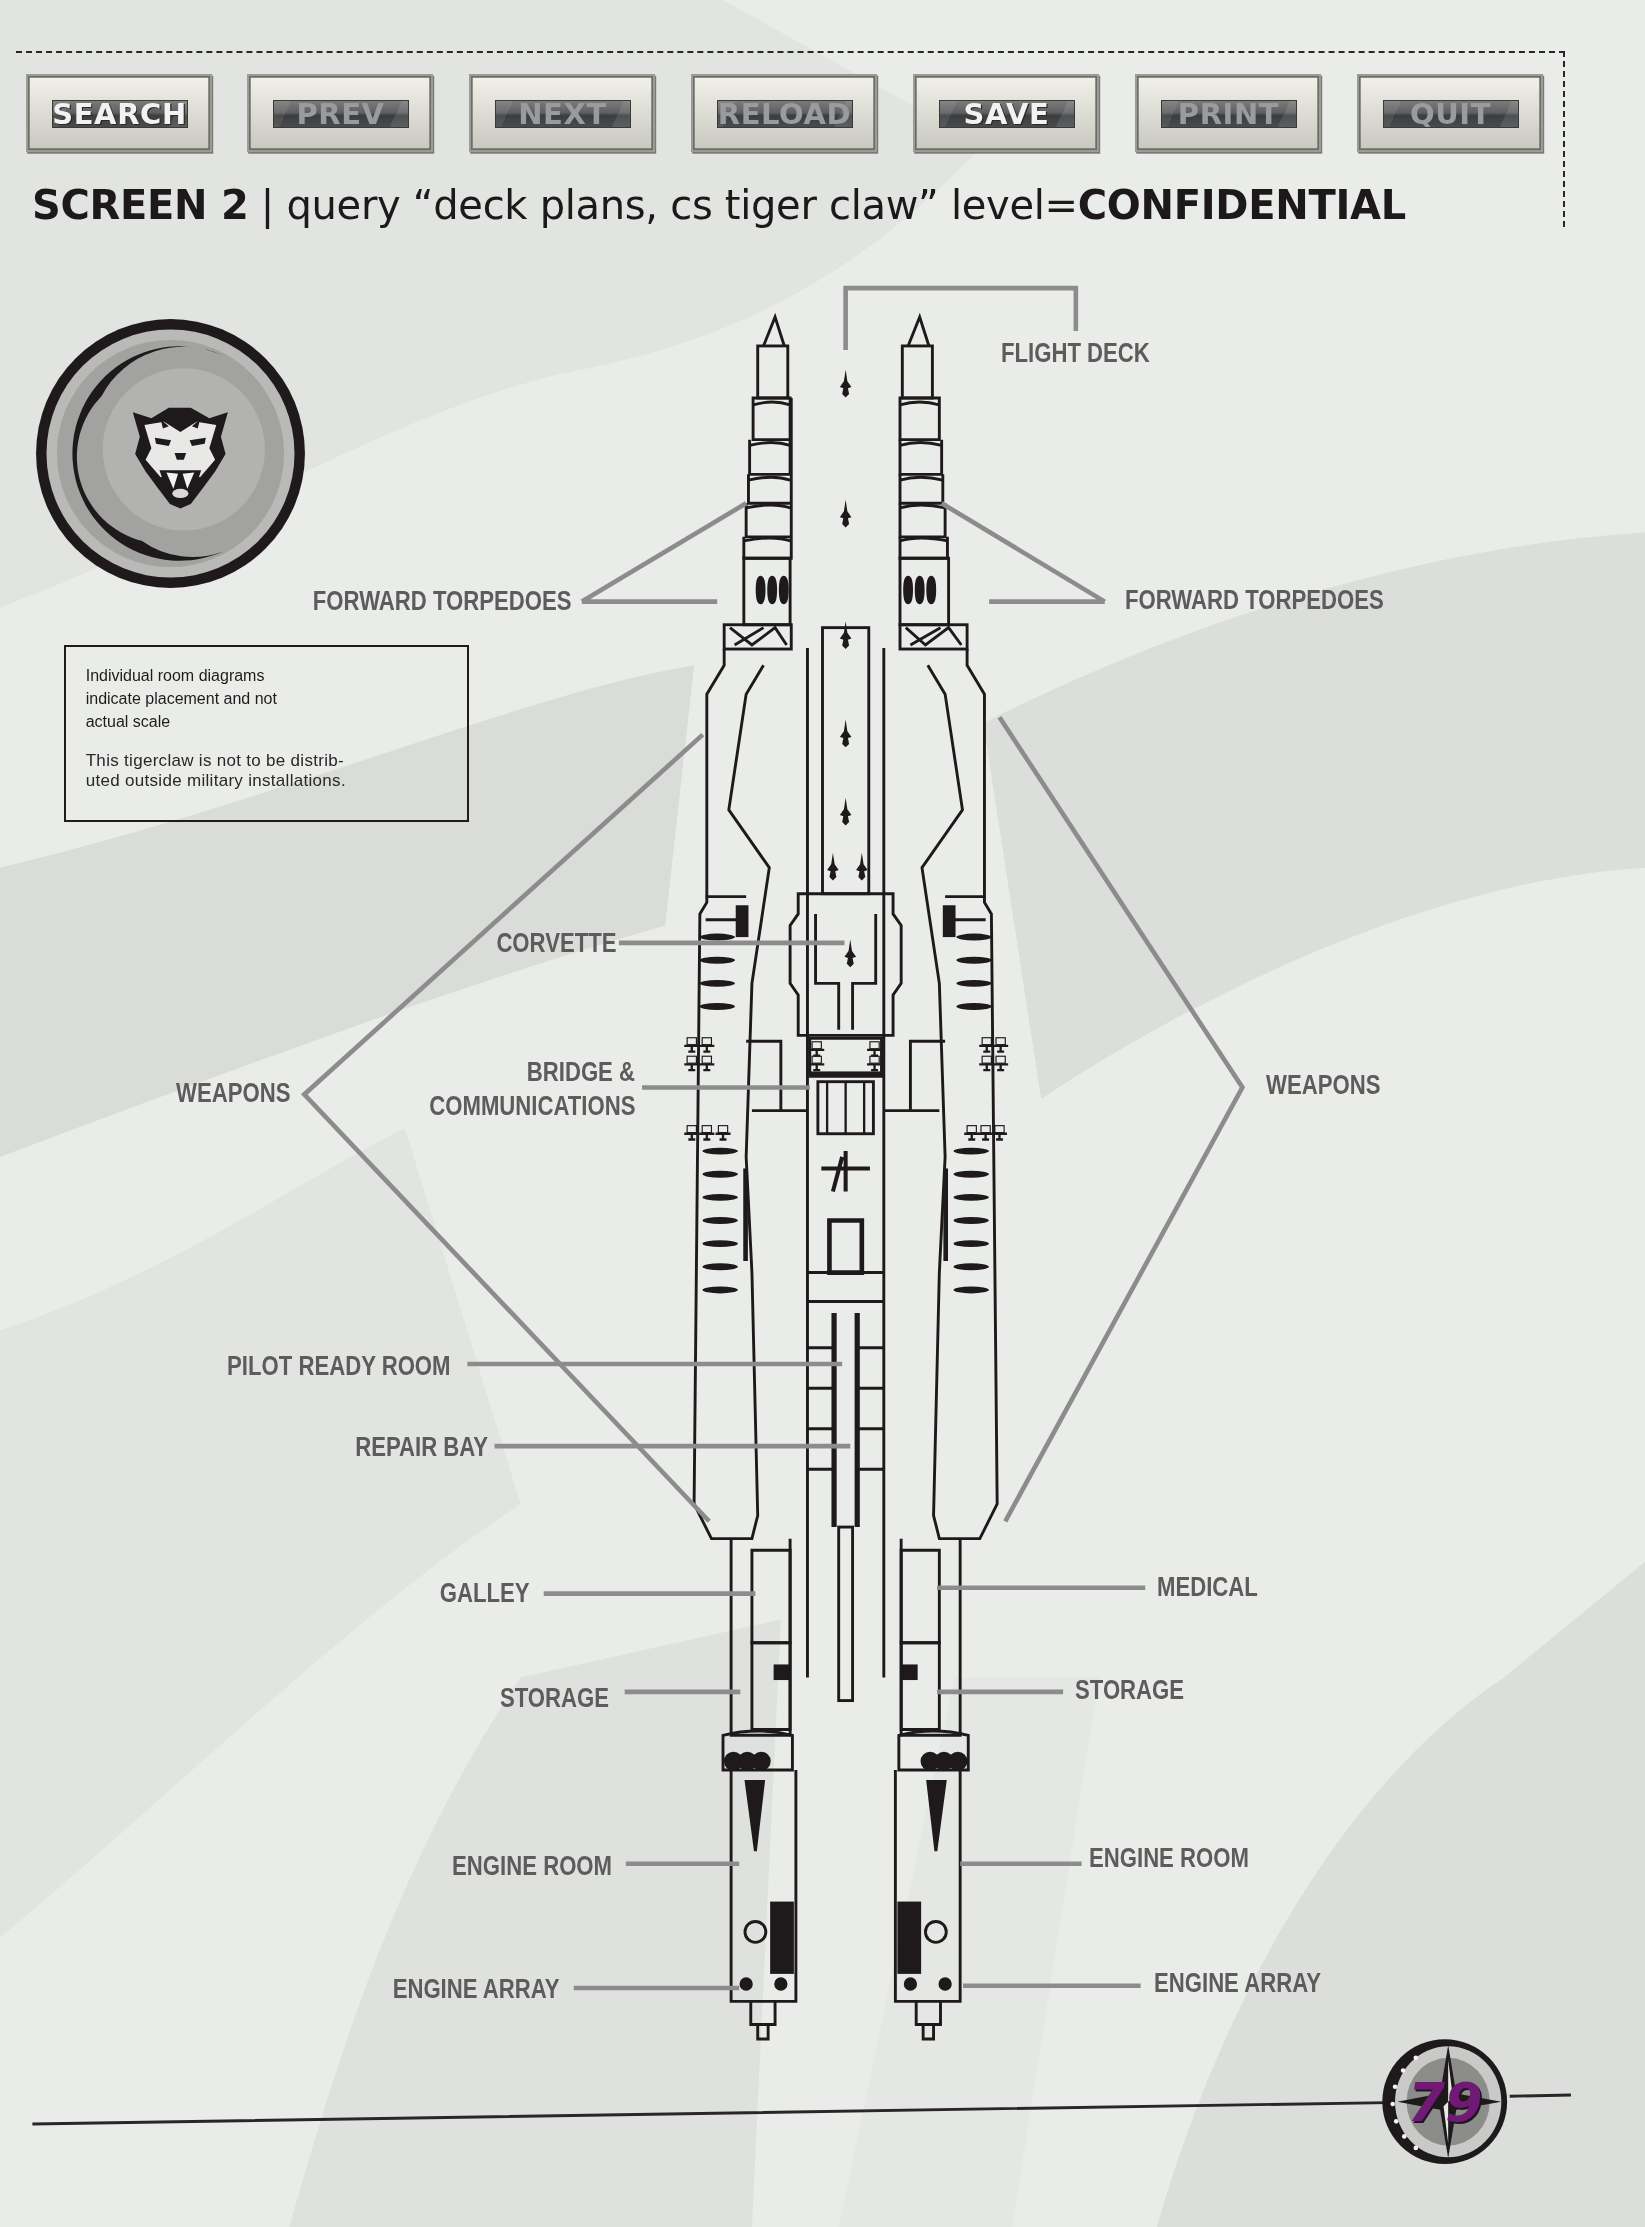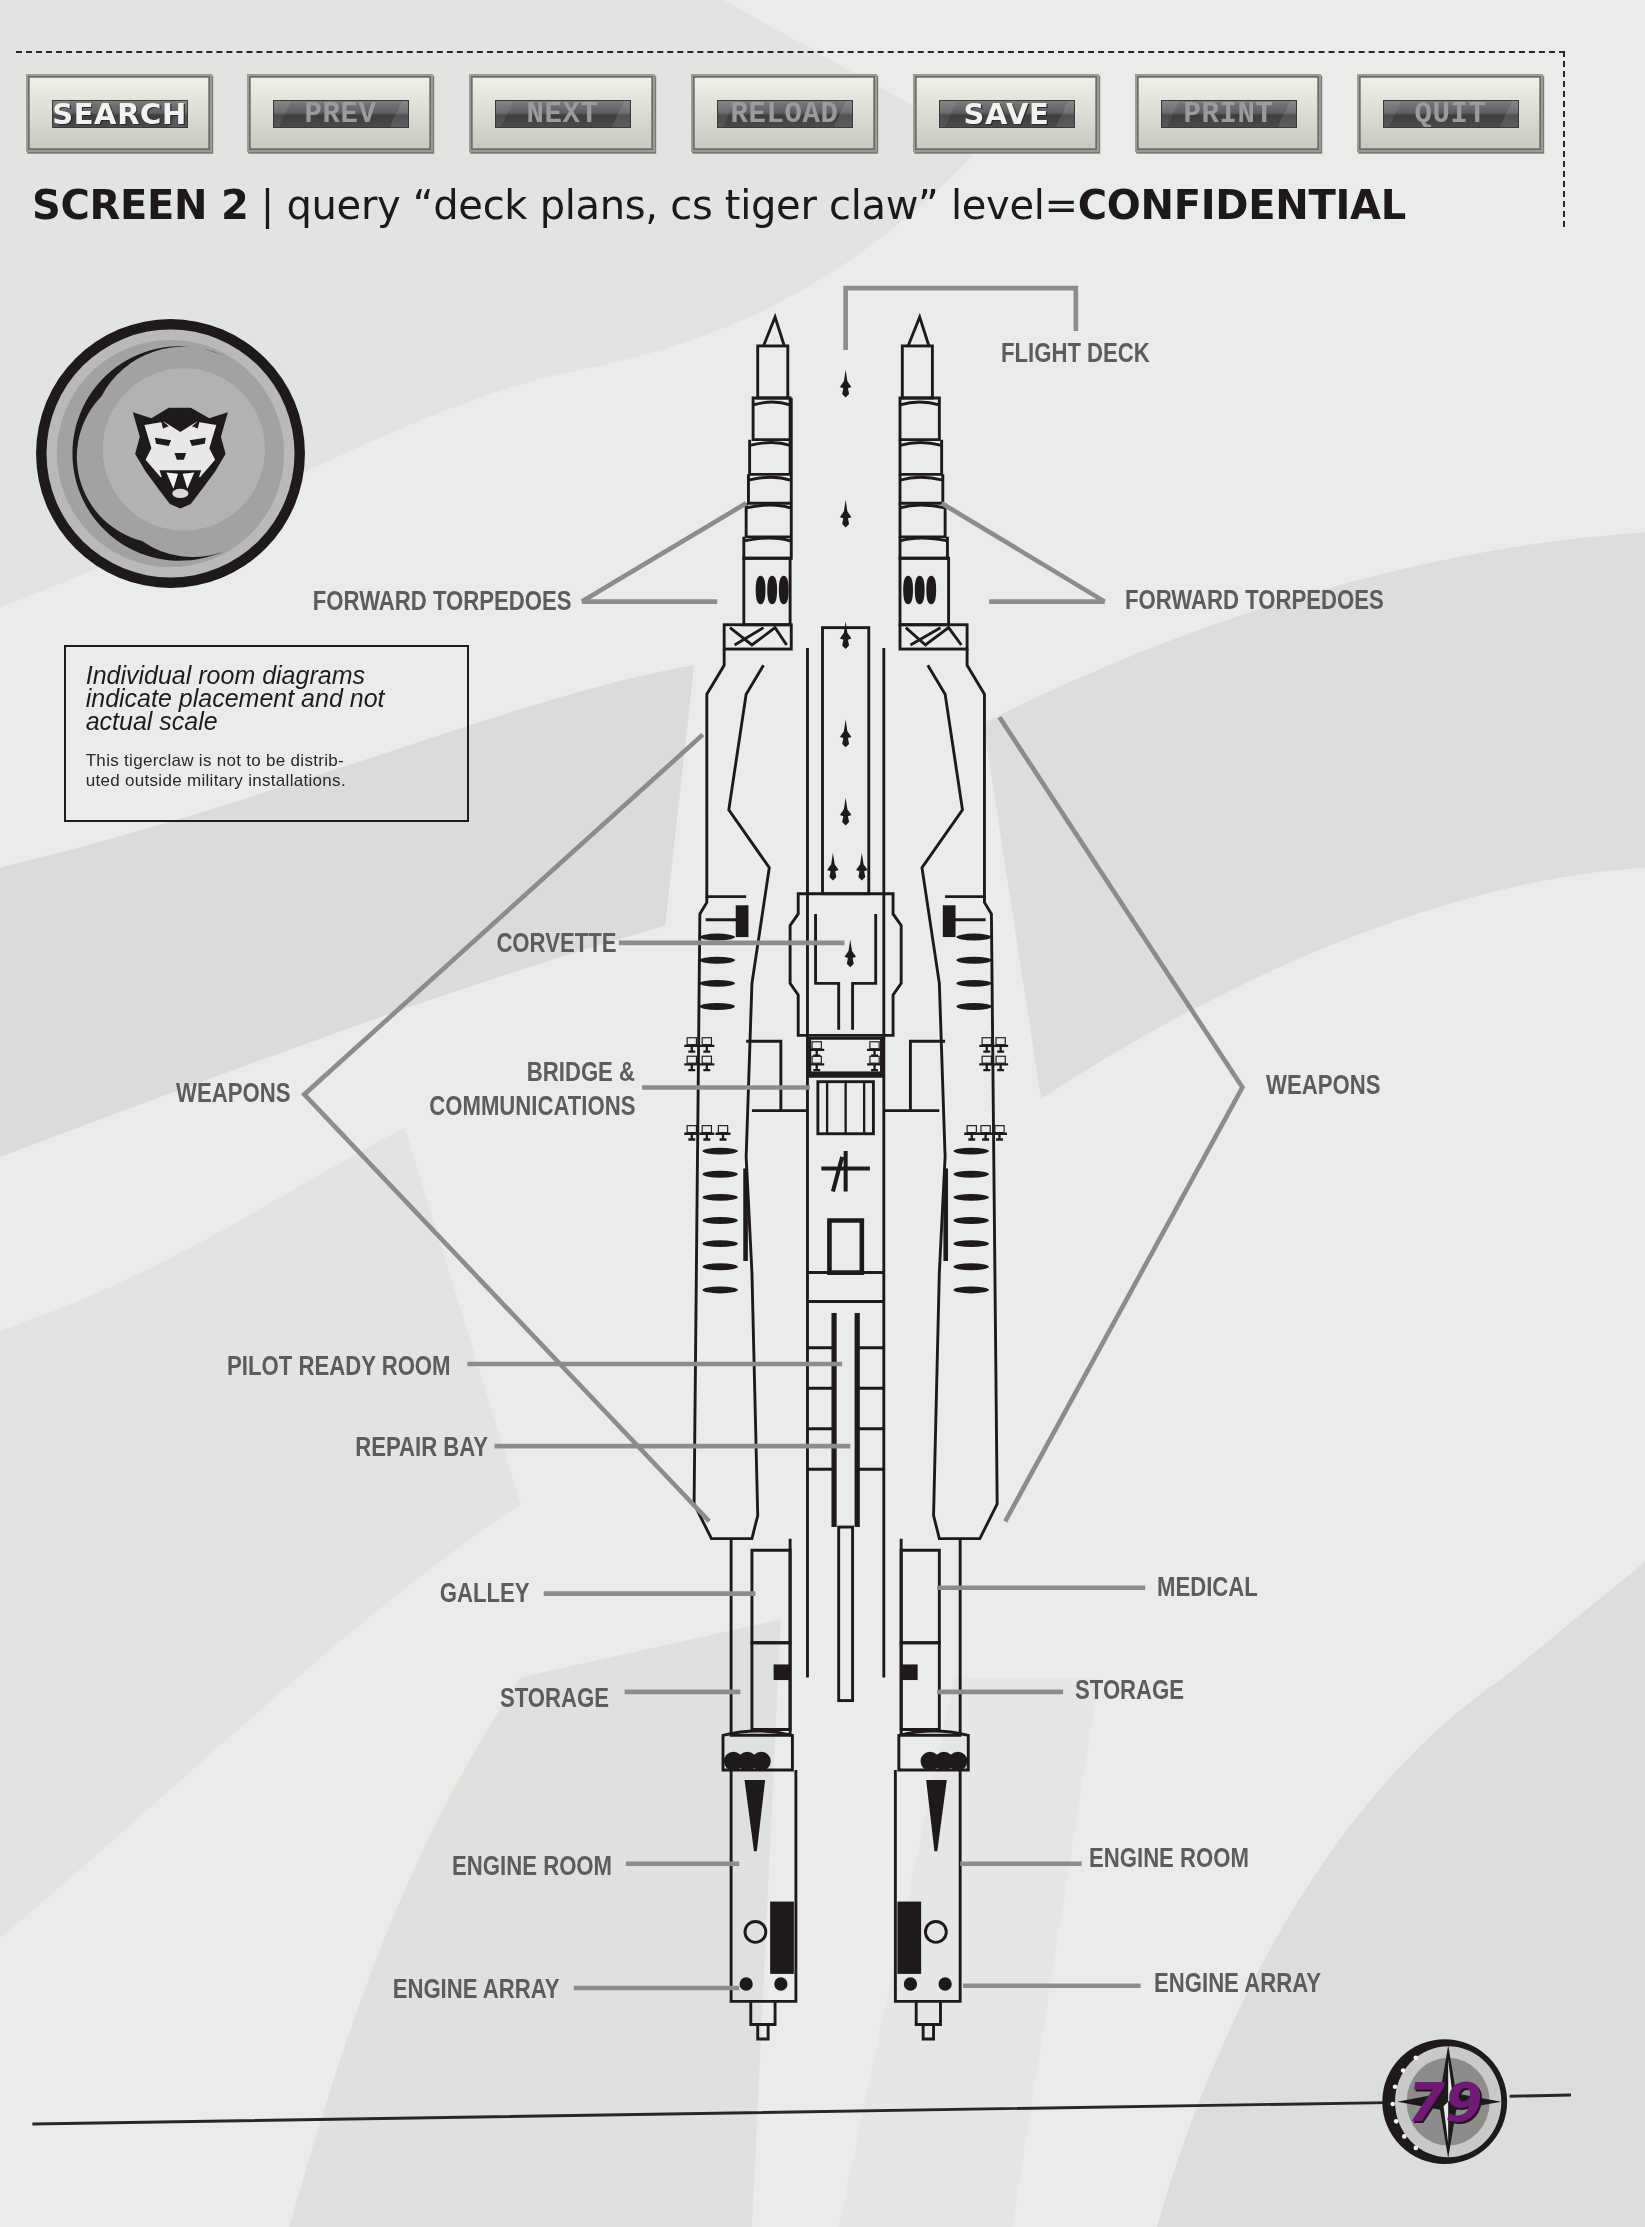--- a/index.html
+++ b/index.html
@@ -37,40 +37,40 @@
   .nav-btn .face::before {
     content: ""; position: absolute; left: -10%; top: 0; width: 120%; height: 100%;
     background: linear-gradient(115deg, rgba(255,255,255,0.08) 0 18%, transparent 18% 82%, rgba(255,255,255,0.1) 82%);
   }
   .nav-btn .lbl {
     position: relative;
     font-family: "DejaVu Sans", sans-serif; font-weight: bold;
     font-size: 29px; letter-spacing: 0.6px;
     color: #f2f2f0; text-shadow: 1.2px 1.2px 0 #2a2a2a;
   }
-  .nav-btn.disabled .lbl { color: #9a9b9c; text-shadow: none; font-family: Liberation Mono, monospace; }
+  .nav-btn.disabled .lbl { color: #9a9b9c; text-shadow: none; }
 
   .heading {
     position: absolute; left: 32px; top: 165px; z-index: 2;
     font-family: "DejaVu Sans", sans-serif; font-size: 40px; line-height: 56px;
     color: #1d191a; letter-spacing: -0.3px;
   }
   .heading b { font-weight: bold; }
   .heading .row { white-space: nowrap; margin-top: 12px; }
 
   
   .emblem { position: absolute; left: 32px; top: 315px; width: 277px; height: 277px; z-index: 2; }
 
   
   .note {
     position: absolute; left: 64px; top: 645px; width: 405px; height: 177px;
     box-sizing: border-box; border: 2.9px solid #1f1b1c; z-index: 2;
     padding: 17.4px 19.7px;
   }
-  .note .main { font-size: 25px; line-height: 23px; color: #1f1b1c; font-style: italic; }
+  .note .main { font-size: 16px; line-height: 23px; color: #1f1b1c; }
   .note .sub { margin-top: 17.4px; font-size: 17px; line-height: 20px; color: #2b2728; letter-spacing: 0.3px; }
 
   
   .schem { position: absolute; left: 0; top: 0; width: 1645px; height: 2227px; z-index: 3; }
 
   .callout {
     position: absolute; z-index: 4;
     font-family: "Liberation Sans", sans-serif; font-weight: bold;
     font-size: 27px; line-height: 34px; color: #5d5b5c;
     transform: scaleX(0.82); white-space: nowrap;

